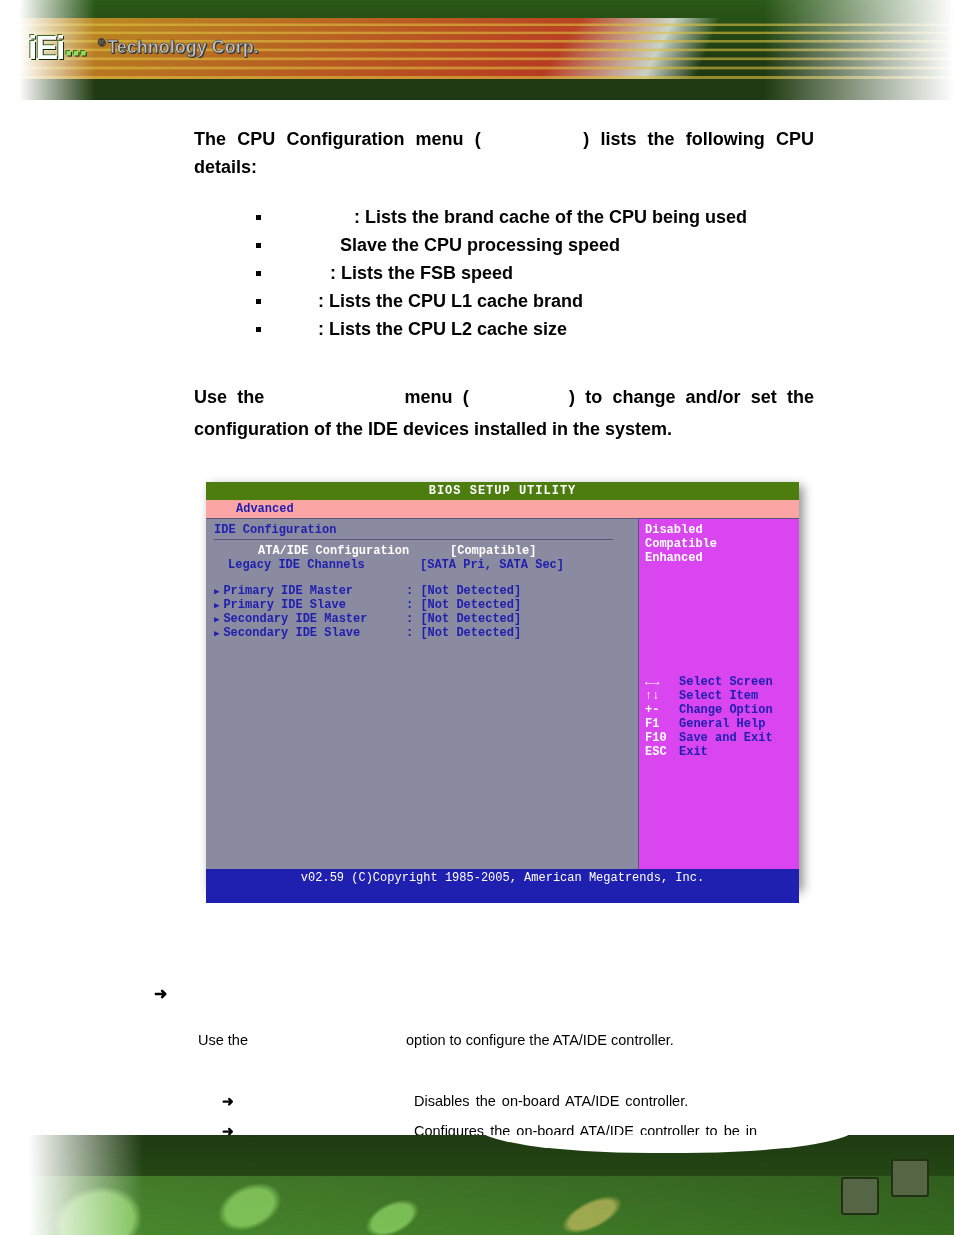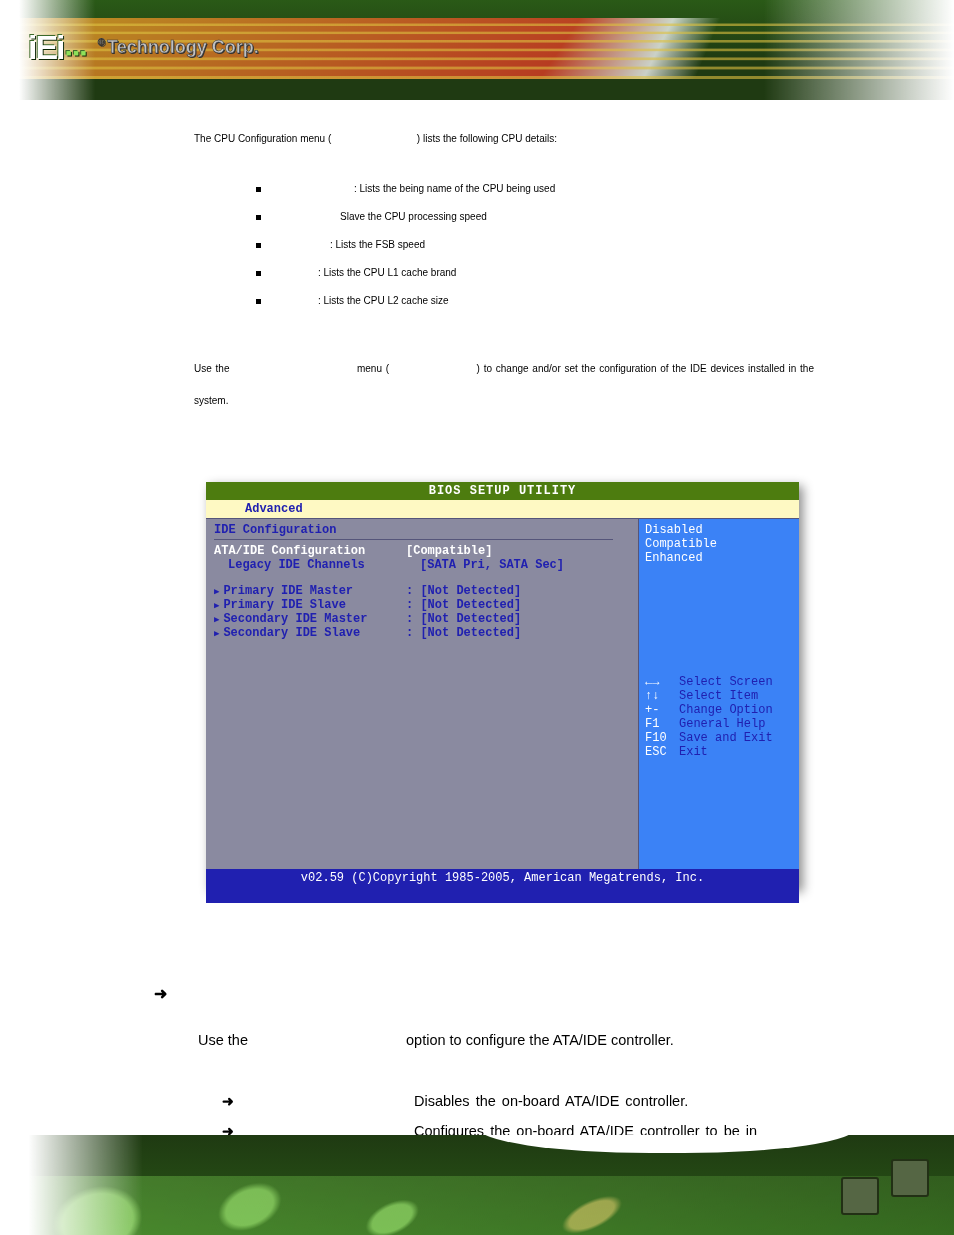--- a/index.html
+++ b/index.html
@@ -72,21 +72,22 @@
   }
   .logo .r { font-size: 10px; vertical-align: top; margin-right: 2px; color: #bbb; }
 
   
   .content {
     position: absolute;
     top: 125px;
     left: 194px;
     width: 620px;
     line-height: 28px;
-    font-size: 10px;
+    font-size: 18px;
+    font-weight: bold;
   }
   .content p { margin: 0 0 22px 0; text-align: justify; }
   ul.sq { list-style: none; padding: 0; margin: 6px 0 30px 62px; }
   ul.sq li { position: relative; padding-left: 18px; line-height: 28px; }
   ul.sq li:before {
     content: ""; position: absolute; left: 0; top: 12px;
     width: 5px; height: 5px; background: #000;
   }
 
   .sec2 { margin-top: 38px; }
@@ -121,25 +122,25 @@
     background: #4d7c0f;
     color: #fff;
     text-align: center;
     height: 18px;
     line-height: 18px;
     font-weight: bold;
     letter-spacing: 1px;
     font-size: 12px;
   }
   .bios .tabs {
-    background: #fef9c3;
+    background: #fca5a5;
     height: 18px;
     font-size: 12px;
     color: #2020b0;
-    padding-left: 39px;
+    padding-left: 30px;
     border-bottom: 1px solid #55557a;
   }
   .bios .tabs span { display: inline-block; line-height: 18px; font-weight: bold; }
   .bios .main {
     display: flex;
     height: 350px;
   }
   .bios .left {
     flex: 1;
     background: #8a8aa0;
@@ -150,30 +151,30 @@
   }
   .bios .left .heading { color: #2020b0; }
   .bios .left .hr {
     border-top: 1px solid #55557a;
     margin: 2px 0 4px 0;
     width: 96%;
   }
   .bios .row { display: flex; }
   .bios .row .lbl { flex: 0 0 192px; white-space: pre; }
   .bios .row .val { flex: 1; color: #2020b0; white-space: pre; }
-  .bios .row.sel .lbl { color: #fff; }
+  .bios .row.sel .lbl { color: #fff; margin-left: 44px; }
   .bios .row.sel .val { color: #fff; }
   .bios .indent .lbl { padding-left: 14px; }
   .bios .row .tri:before { content: "\25B6"; font-size: 9px; color: #2020b0; margin-right: 4px; }
   .bios .right {
     flex: 0 0 148px;
-    background: #3b82f6;
+    background: #d946ef;
     padding: 4px 6px;
     color: #2020b0;
-    font-weight: normal;
+    font-weight: bold;
   }
   .bios .right .help div { color: #fff; line-height: 14px; }
   .bios .right .keys { margin-top: 110px; }
   .bios .right .keys div { display: flex; line-height: 14px; color: #fff; }
   .bios .right .keys .k { flex: 0 0 34px; color: #fff; }
   .bios .right .keys .d { flex: 1; color: #2020b0; }
   .bios .footer {
     background: #2020b0;
     color: #fff;
     text-align: center;
@@ -253,21 +254,21 @@
 
 <div class="content">
 
   <p>
     <span>The CPU Configuration menu (</span>
     <span style="display:inline-block;width:80px;"></span>
     <span>) lists the following CPU details:</span>
   </p>
 
   <ul class="sq">
-    <li><span style="display:inline-block;width:80px"></span><span>: Lists the being name of the CPU being used</span></li>
+    <li><span style="display:inline-block;width:80px"></span><span>: Lists the brand cache of the CPU being used</span></li>
     <li><span style="display:inline-block;width:66px"></span><span>Slave the CPU processing speed</span></li>
     <li><span style="display:inline-block;width:56px"></span><span>: Lists the FSB speed</span></li>
     <li><span style="display:inline-block;width:44px"></span><span>: Lists the CPU L1 cache brand</span></li>
     <li><span style="display:inline-block;width:44px"></span><span>: Lists the CPU L2 cache size</span></li>
   </ul>
 
   <div class="sec2">
     <p style="line-height:32px;">
       <span>Use the </span>
       <span style="display:inline-block;width:120px;"></span>

